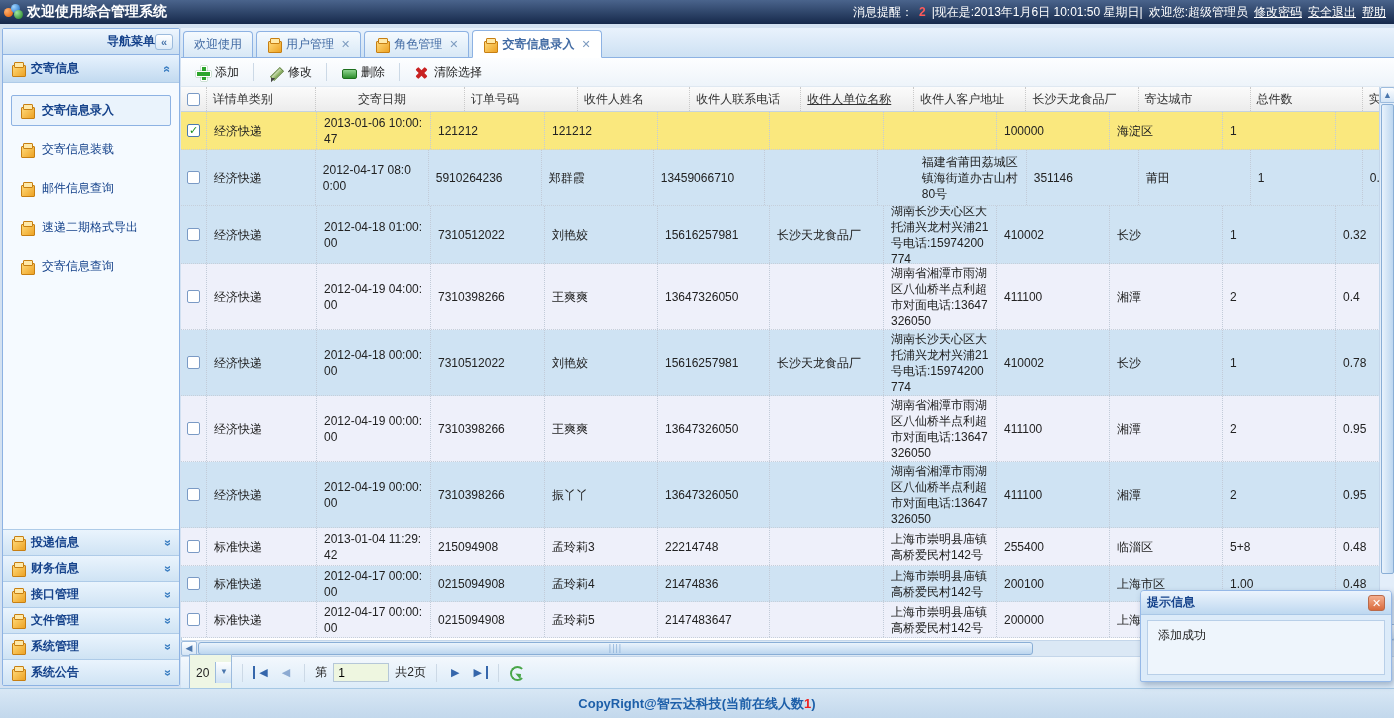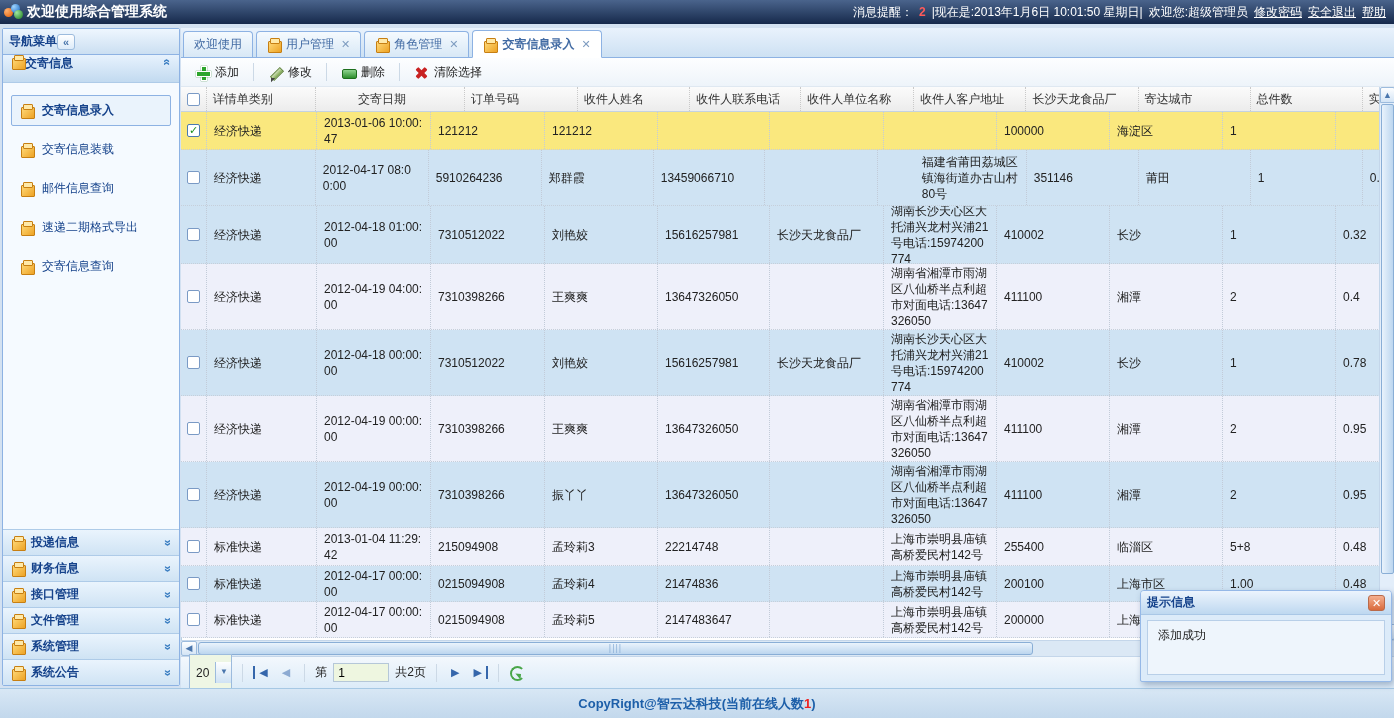--- a/index.html
+++ b/index.html
@@ -14,23 +14,23 @@
   .balls i { position:absolute; border-radius:50%; width:9px; height:9px; }
   .balls .b1 { left:0; top:5px; background:radial-gradient(circle at 30% 30%,#ffb070,#e55d00); }
   .balls .b2 { left:7px; top:1px; background:radial-gradient(circle at 30% 30%,#9fd4ff,#1565c0); }
   .balls .b3 { left:10px; top:7px; background:radial-gradient(circle at 30% 30%,#9fe8a0,#1b7a1b); }
   .topright { display:flex; align-items:center; gap:6px; font-size:12px; white-space:nowrap; }
   .msg-count { color:#ff5a5a; font-weight:bold; }
   .toplink { color:#fff; text-decoration:underline; cursor:pointer; }
 
   
   .sidebar { position:absolute; left:2px; top:28px; width:178px; height:658px; border:1px solid #8db2e3; background:#f5faff; display:flex; flex-direction:column; border-radius:2px; }
-  .side-head { height:26px; flex:0 0 26px; background:linear-gradient(#eef6fe,#cbdff2); border-bottom:1px solid #8db2e3; display:flex; align-items:center; justify-content:flex-start; padding:0 6px; font-weight:bold; color:#15428b; }
+  .side-head { height:26px; flex:0 0 26px; background:linear-gradient(#eef6fe,#cbdff2); border-bottom:1px solid #8db2e3; display:flex; align-items:center; justify-content:flex-end; padding:0 6px; font-weight:bold; color:#15428b; }
   .collapse-btn { width:18px; height:16px; border:1px solid #9cbbdd; border-radius:3px; background:linear-gradient(#fff,#dcebf9); color:#4a76ad; font-size:11px; line-height:14px; text-align:center; cursor:pointer; }
-  .acc-head { height:28px; flex:0 0 28px; background:linear-gradient(#e7f2fd,#c2daf0); border-bottom:1px solid #aecbe8; display:flex; align-items:flex-start; padding:0 8px; font-weight:bold; color:#15428b; cursor:pointer; }
+  .acc-head { height:28px; flex:0 0 28px; background:linear-gradient(#e7f2fd,#c2daf0); border-bottom:1px solid #aecbe8; display:flex; align-items:center; gap:6px; padding:0 8px; font-weight:bold; color:#15428b; cursor:pointer; }
   .acc-head .sp { flex:1; }
   .chev { color:#3b7ec2; font-weight:bold; display:inline-block; font-size:12px; }
   .chev.up { transform:rotate(90deg); }
   .chev.down { transform:rotate(-90deg); }
   .cube { position:relative; width:14px; height:13px; flex:0 0 14px; display:inline-block; }
   .cube:before { content:""; position:absolute; left:1px; top:3px; width:12px; height:10px; background:linear-gradient(135deg,#ffd978,#eda224); border:1px solid #c77f12; border-radius:1px; }
   .cube:after { content:""; position:absolute; left:3px; top:0; width:8px; height:4px; background:#ffe9a8; border:1px solid #c77f12; border-radius:1px; }
   .side-items { flex:1 1 auto; padding:10px 6px; overflow:hidden; background:#f5faff; }
   .side-item { display:flex; align-items:center; gap:8px; padding:6px 8px; margin:2px 2px 8px 2px; color:#15428b; cursor:pointer; border:1px solid transparent; }
   .side-item.selected { border:1px solid #8db2e3; background:#eaf3fc; border-radius:2px; font-weight:bold; }
@@ -254,21 +254,21 @@
     <div class="grid-viewport">
       <div class="grid-head" id="grid-head">
           <div class="hcell ckcell" style="width: 26px;">
             <span class="ckbox"></span>
           </div>
           <div class="hcell" style="width: 110px;">详情单类别</div>
           <div class="hcell" style="width: 114px; margin-left: 36px;">交寄日期</div>
           <div class="hcell" style="width: 114px;">订单号码</div>
           <div class="hcell" style="width: 113px;">收件人姓名</div>
           <div class="hcell" style="width: 112px;">收件人联系电话</div>
-          <div class="hcell" style="width: 114px;">收件人单位名称</div>
+          <div class="hcell" style="width: 114px; text-decoration: underline;">收件人单位名称</div>
           <div class="hcell" style="width: 113px;">收件人客户地址</div>
           <div class="hcell" style="width: 113px;">长沙天龙食品厂</div>
           <div class="hcell" style="width: 113px;">寄达城市</div>
           <div class="hcell" style="width: 113px;">总件数</div>
           <div class="hcell" style="width: 90px;">实际重量</div>
         </div>
       <div class="rows" id="grid-rows">
           <div class="row sel" style="height: 38px;">
             <div class="cell ckcell" style="width: 26px;">
               <span class="ckbox on">✓</span>

